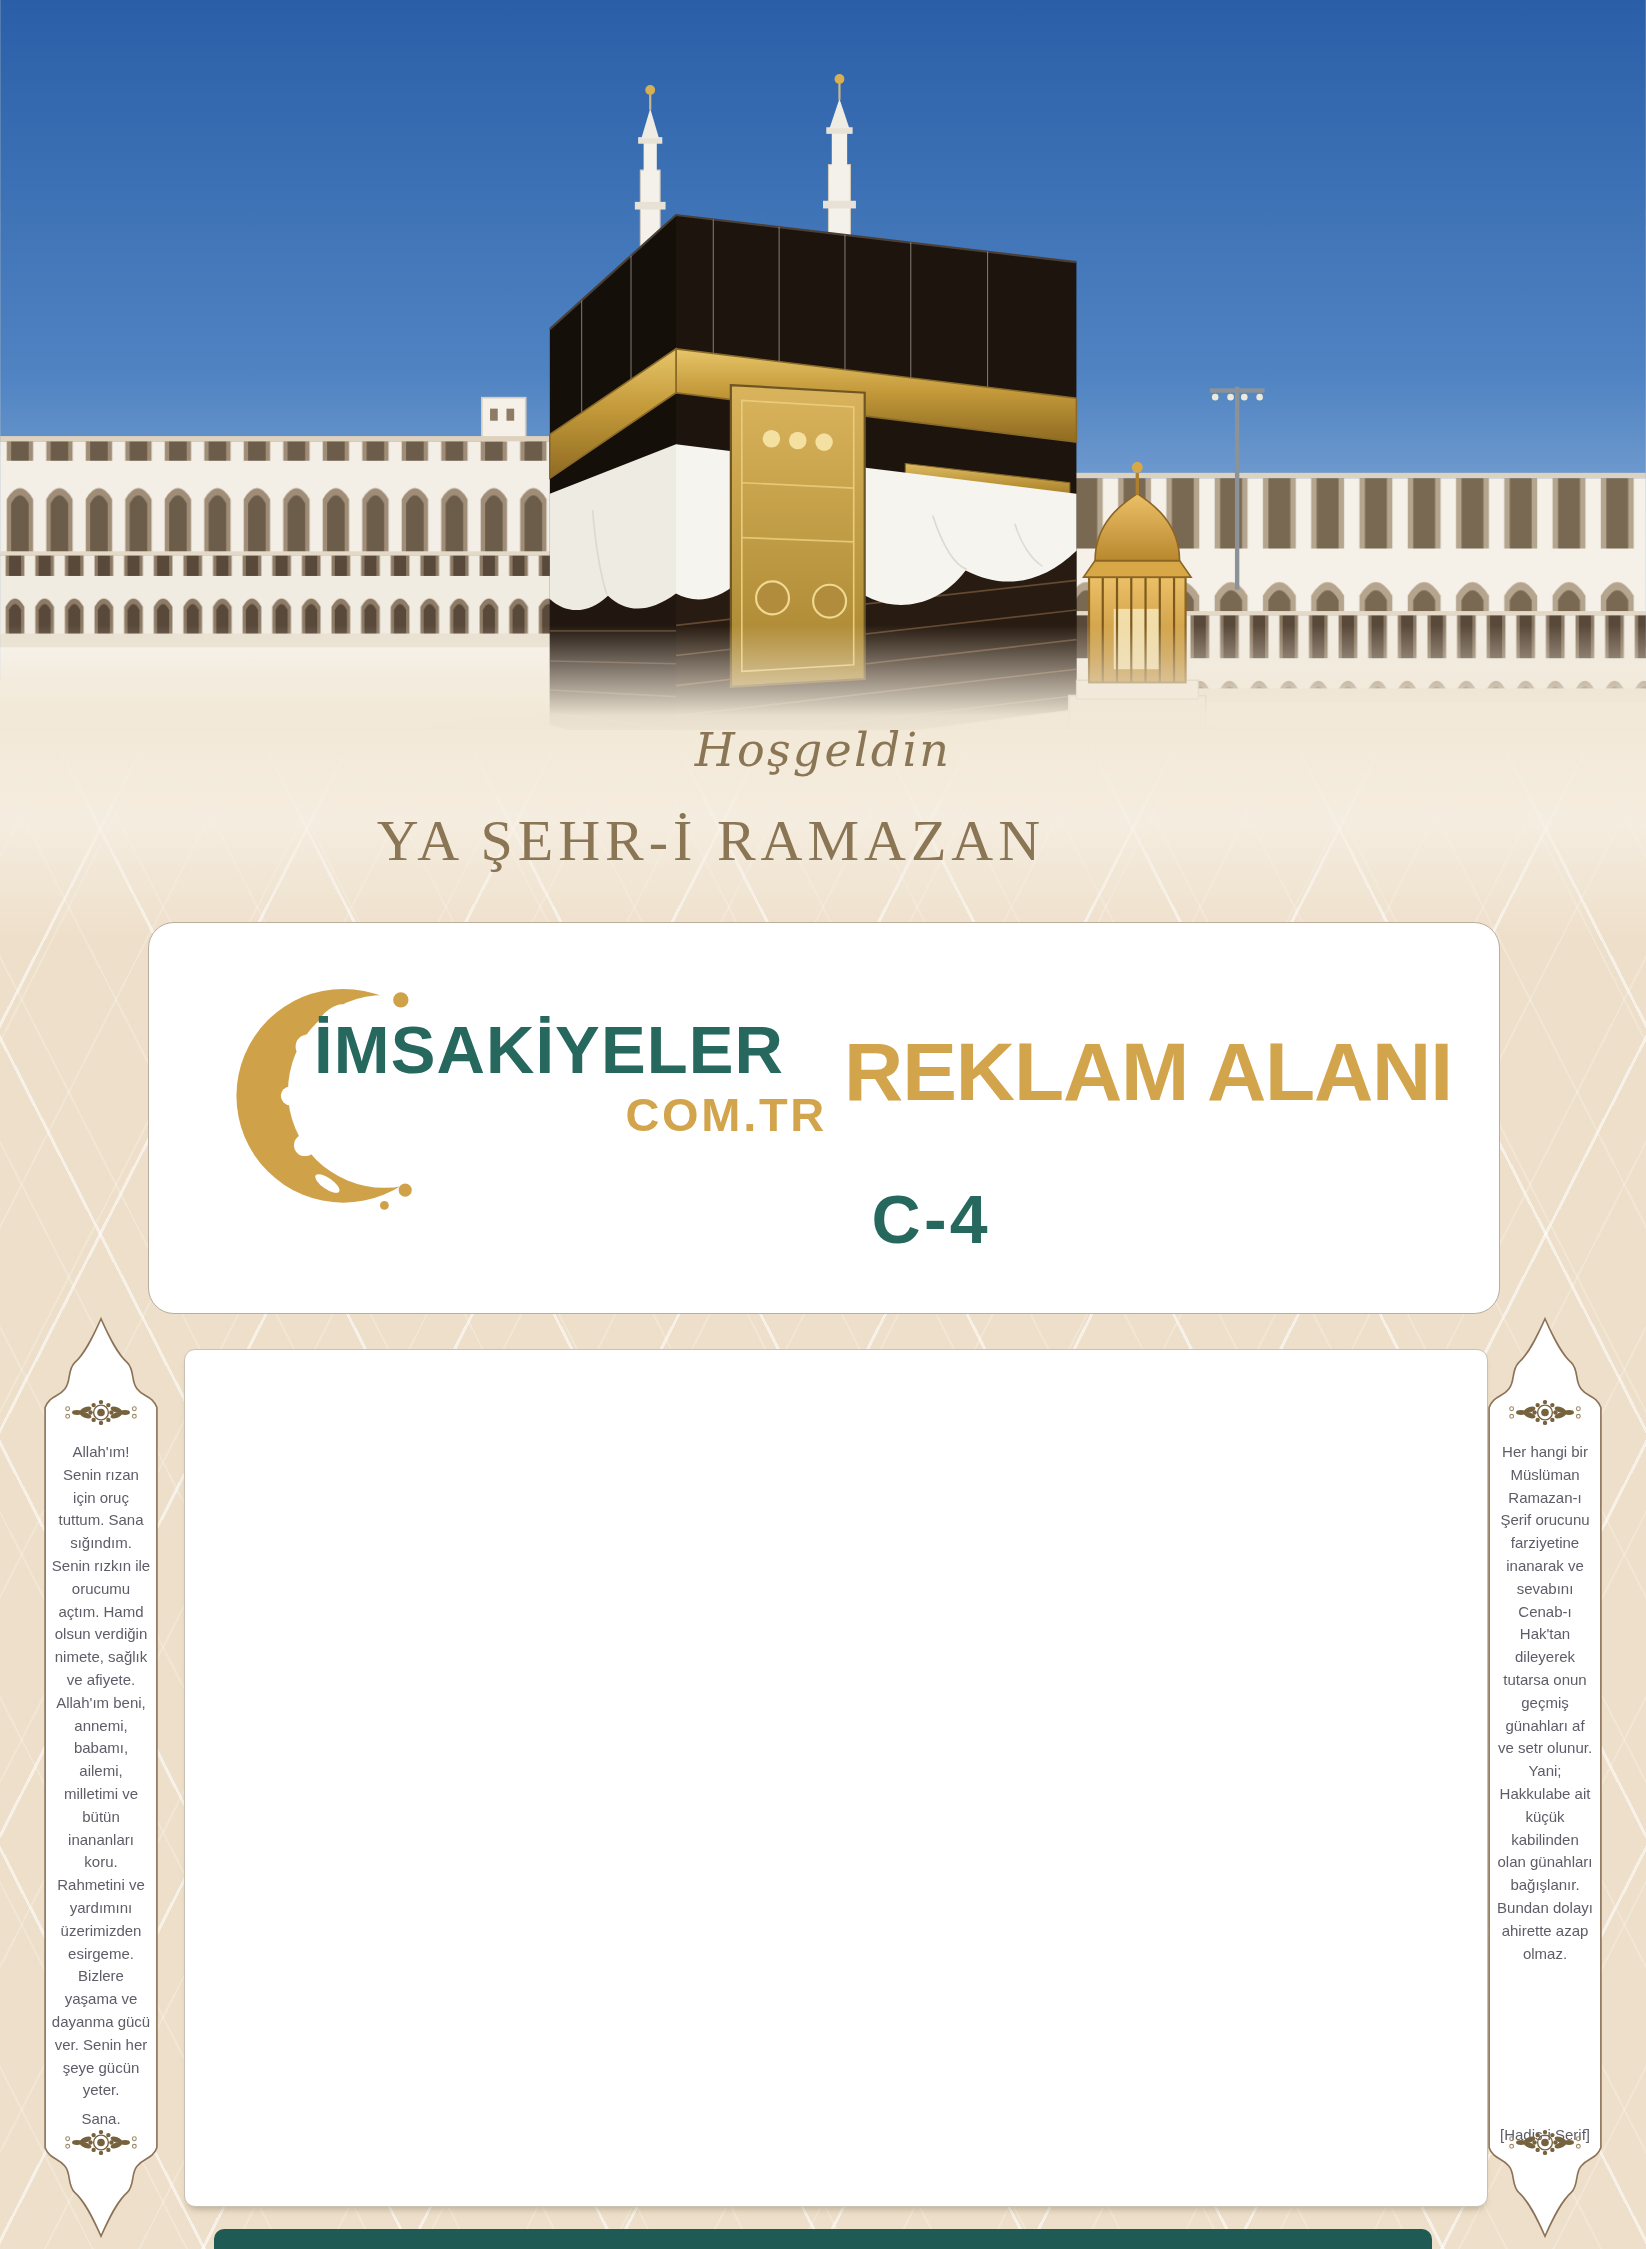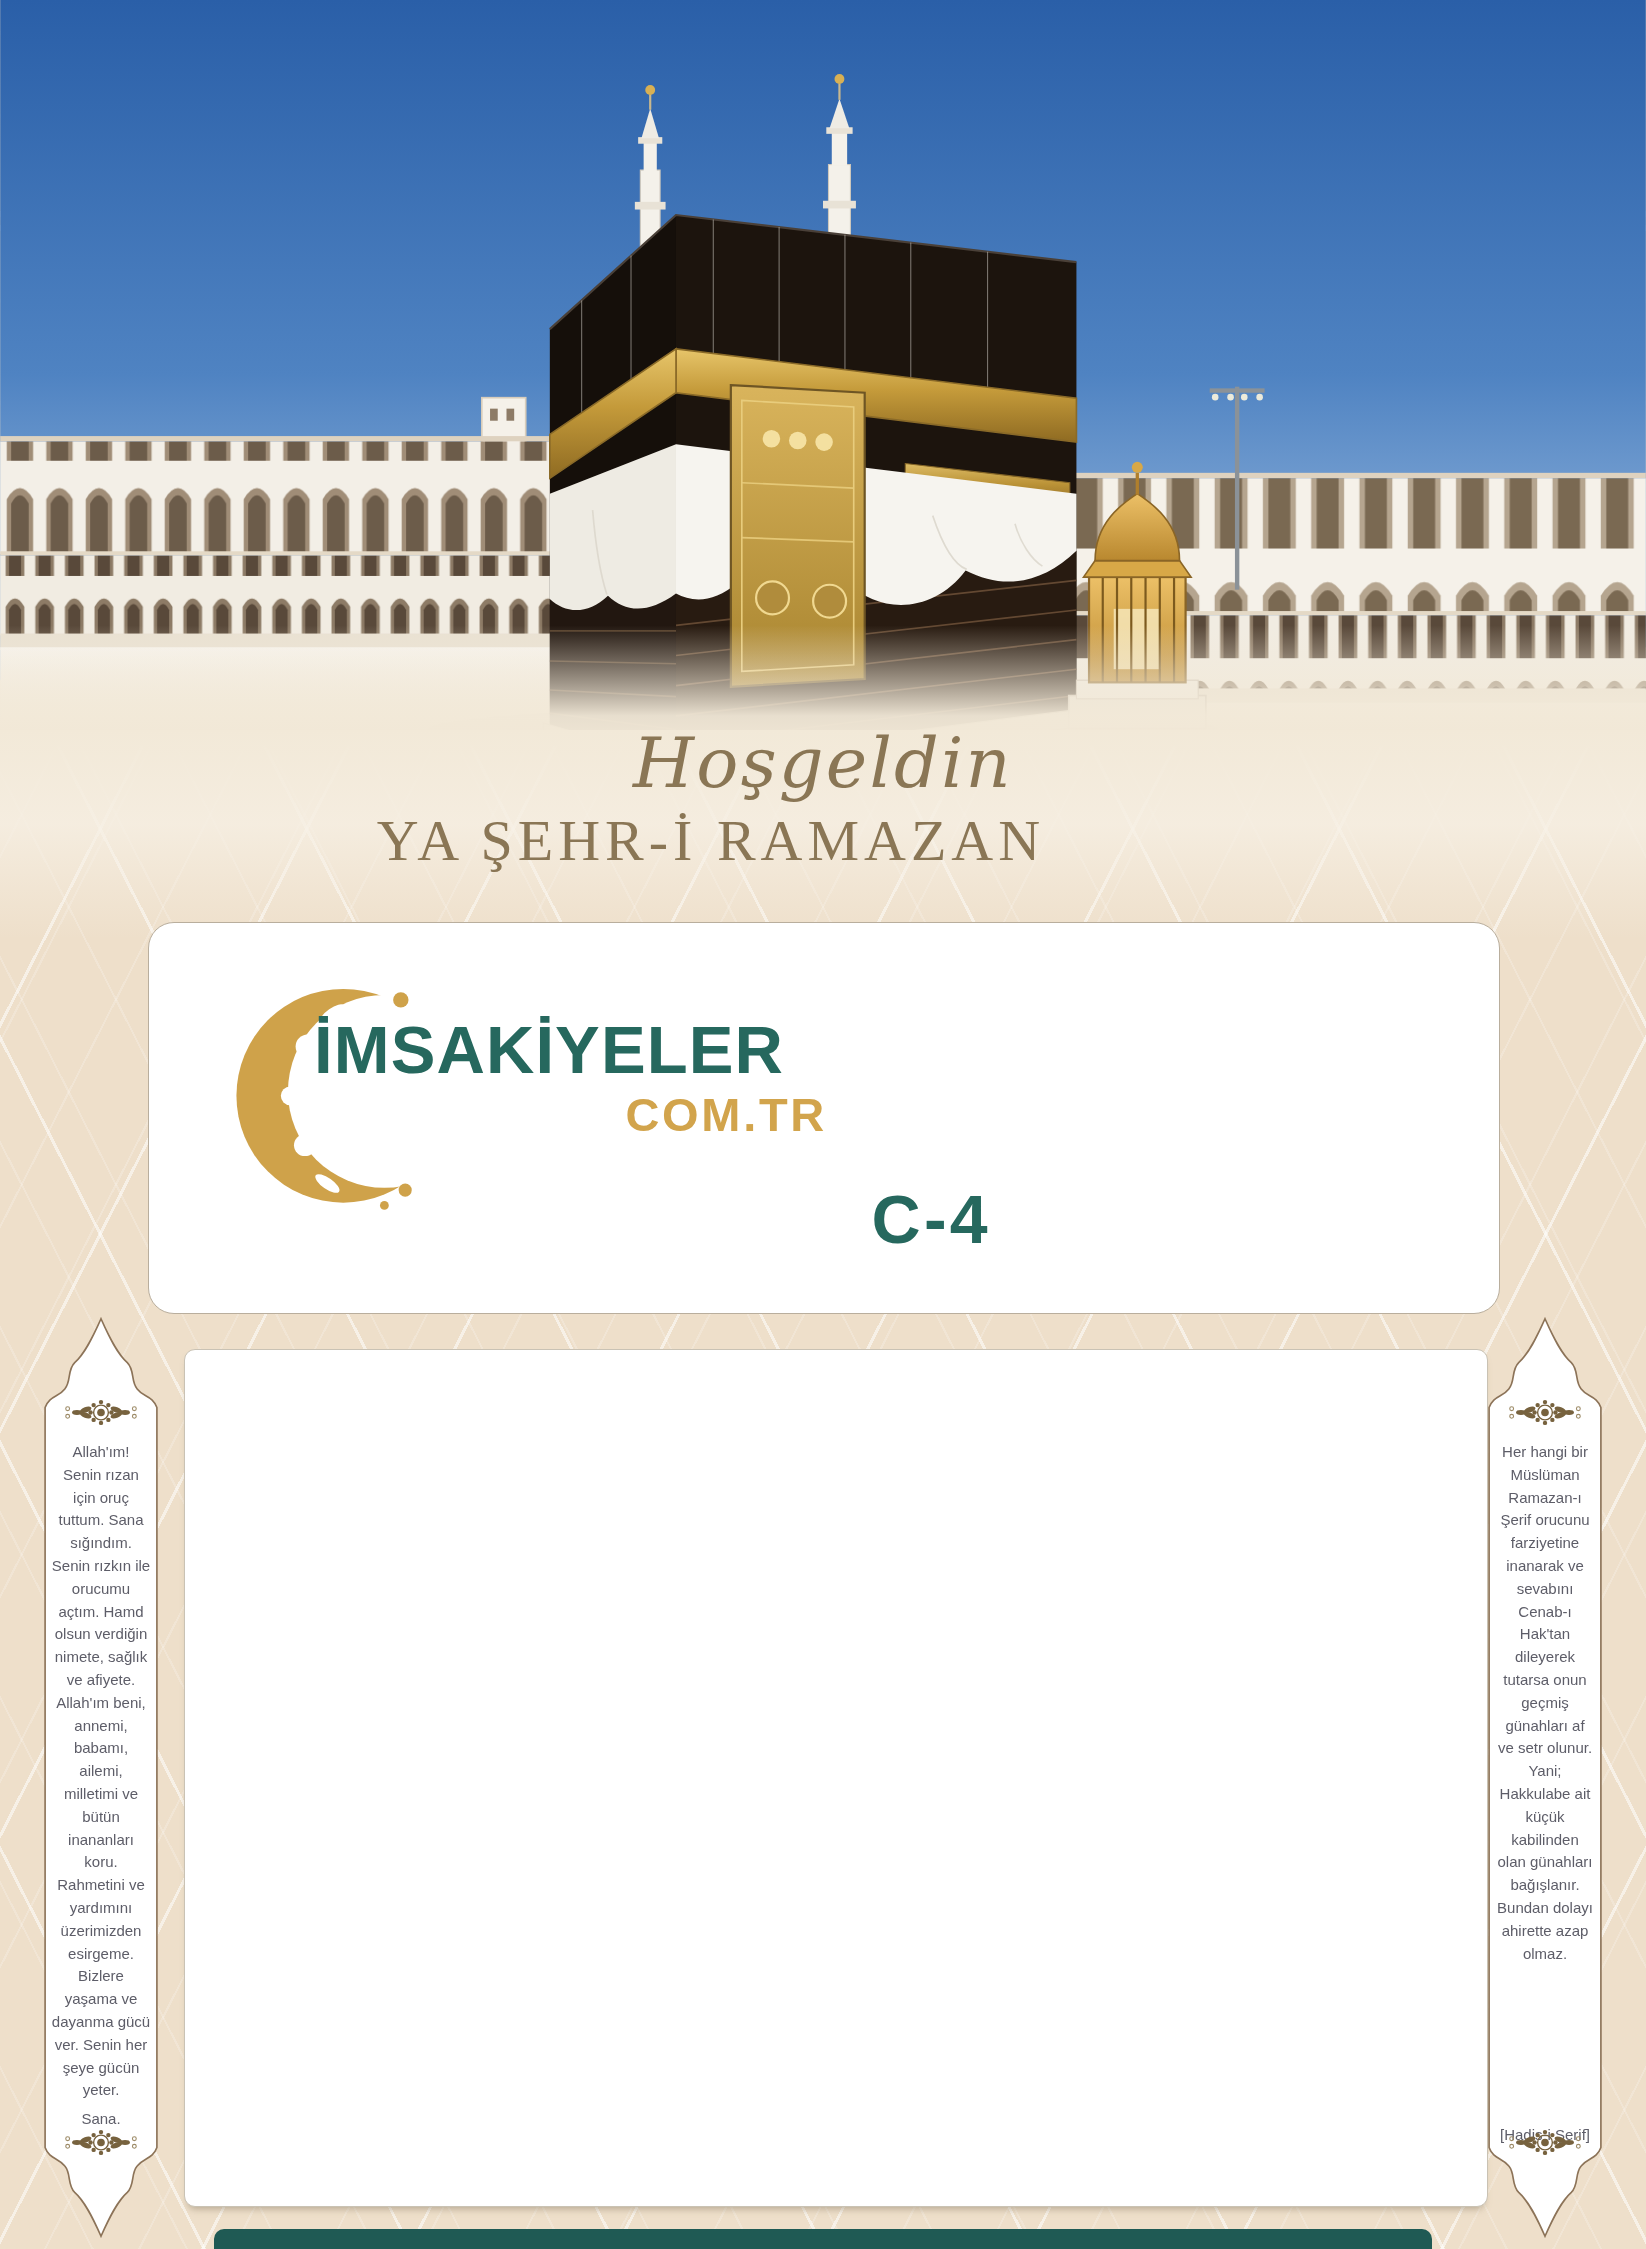--- a/index.html
+++ b/index.html
@@ -13,21 +13,21 @@
       repeating-linear-gradient(63deg, rgba(255,255,255,0) 0 82px, rgba(255,255,255,.20) 82px 84px),
       repeating-linear-gradient(-63deg, rgba(255,255,255,0) 0 82px, rgba(255,255,255,.20) 82px 84px);
   }
   .abs{position:absolute;}
   
   .photo{left:0;top:0;width:1646px;height:746px;}
   .title-veil{left:0;top:730px;width:1646px;height:209px;
     background:linear-gradient(180deg,#f2e9d8 0%,rgba(246,239,227,.85) 45%,rgba(246,239,227,0) 100%);}
   
   .title-script{left:0;top:725px;width:1646px;text-align:center;
-    font-family:"DejaVu Serif",serif;font-style:italic;font-size:70px;line-height:1.1;
+    font-family:"DejaVu Serif",serif;font-style:italic;font-size:46px;line-height:1.1;
     color:var(--title-brown,#8a7655);letter-spacing:2.2px;}
   .title-main{left:0;top:809px;width:1422px;text-align:center;
     font-family:"Liberation Serif",serif;font-size:58px;line-height:1.1;font-weight:400;
     color:var(--title-brown,#8a7655);letter-spacing:5px;}
   
   .ad-box{left:148px;top:922px;width:1350px;height:390px;background:#fff;
     border:1.1px solid var(--box-border,#b9ae9d);border-radius:26px;}
   .crescent{left:71px;top:19px;width:263px;height:346px;}
   .brand-name{left:165px;top:88px;font-size:67px;font-weight:bold;letter-spacing:1.1px;
     color:var(--teal,#26685e);}
@@ -251,20 +251,21 @@
           <circle cx="155" cy="370" r="20" fill="#ffffff"></circle>
           <ellipse cx="205" cy="130" rx="26" ry="10" fill="#ffffff" transform="rotate(-35 205 130)"></ellipse>
           <ellipse cx="196" cy="440" rx="26" ry="10" fill="#ffffff" transform="rotate(35 196 440)"></ellipse>
           <circle cx="338" cy="452" r="12" fill="#cfa24a"></circle>
           <circle cx="300" cy="480" r="8" fill="#cfa24a"></circle>
         </g>
       </svg>
     </div>
     <div class="abs brand-domain">COM.TR</div>
     <div class="abs brand-name">İMSAKİYELER</div>
+    <div class="abs ad-area-label">REKLAM ALANI</div>
     <div class="abs slot-code">C-4</div>
   </div>
 
   <div class="abs sidebar left">
     <svg class="shape" width="114" height="927" viewBox="0 0 208 1690">
       <path d="M2,170 C10,148 26,152 38,136 C50,122 42,102 56,88 C74,72 88,44 104,8 C120,44 134,72 152,88 C166,102 158,122 170,136 C182,152 198,148 206,170 L206,1520 C198,1542 182,1538 170,1554 C158,1568 166,1588 152,1602 C134,1618 120,1646 104,1682 C88,1646 74,1618 56,1602 C42,1588 50,1568 38,1554 C26,1538 10,1542 2,1520 Z" fill="#ffffff" stroke="#8c7358" stroke-width="3"></path>
     </svg>
     <div class="ornament-slot ornament-top">
   <svg width="82" height="33" viewBox="0 0 150 60">
     <g fill="#77623e">

